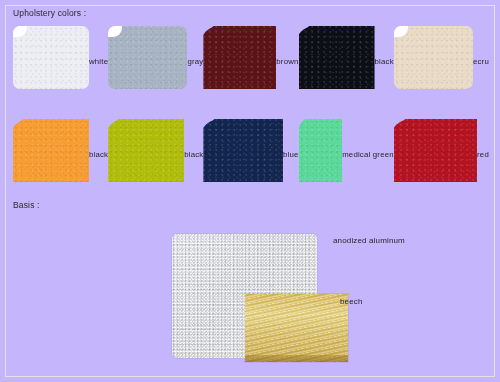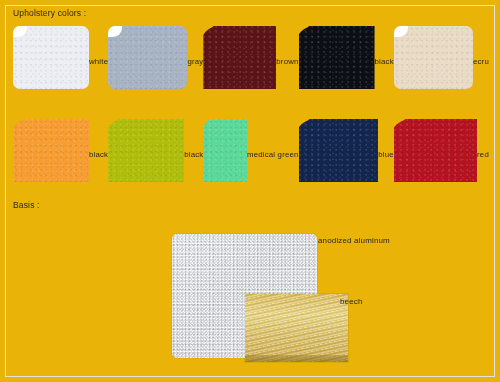--- a/index.html
+++ b/index.html
@@ -11,21 +11,21 @@
     width: 500px;
     height: 382px;
     font-family: "Liberation Sans", sans-serif;
     overflow: hidden;
   }
 
   #page {
     position: relative;
     width: 500px;
     height: 382px;
-    background: #eab308;
+    background: #c4b5fd;
     box-sizing: border-box;
   }
 
   
   .frame {
     position: absolute;
     left: 5px;
     top: 5px;
     width: 490px;
     height: 372px;
@@ -169,21 +169,21 @@
     background: linear-gradient(180deg, rgba(150,115,25,0.35), rgba(120,90,18,0.5));
   }
 
   .basis-label {
     position: absolute;
     font-size: 8px;
     color: #262626;
     letter-spacing: 0.15px;
     white-space: nowrap;
   }
-  #label-aluminum { left: 318px; top: 236px; }
+  #label-aluminum { left: 333px; top: 236px; }
   #label-beech    { left: 340px; top: 297px; }
 </style>
 </head>
 <body>
 
 <div id="page">
 
   <div class="frame"></div>
 
   <div class="section-title" id="title-upholstery">Upholstery colors :</div>
@@ -229,30 +229,30 @@
       <div class="swatch" id="sw-yellow" style="background-color: rgb(247, 157, 49);"></div>
       <div class="swatch-label">black</div>
     </div>
 
     <div class="swatch-cell">
       <div class="swatch" id="sw-green" style="background-color: rgb(176, 190, 11);"></div>
       <div class="swatch-label">black</div>
     </div>
 
     <div class="swatch-cell">
+      <div class="swatch" id="sw-blue" style="background-color: rgb(18, 38, 79);"></div>
+      <div class="swatch-label">blue</div>
+    </div>
+
+    <div class="swatch-cell">
       <div class="swatch" id="sw-medgreen" style="background-color: rgb(90, 217, 154);"></div>
       <div class="swatch-label">medical green</div>
     </div>
 
     <div class="swatch-cell">
-      <div class="swatch" id="sw-blue" style="background-color: rgb(18, 38, 79);"></div>
-      <div class="swatch-label">blue</div>
-    </div>
-
-    <div class="swatch-cell">
       <div class="swatch" id="sw-red" style="background-color: rgb(181, 19, 32);"></div>
       <div class="swatch-label">red</div>
     </div>
 
   </div>
 
   <div class="section-title" id="title-basis">Basis :</div>
 
   <div id="panel-aluminum"></div>
   <div class="basis-label" id="label-aluminum">anodized aluminum</div>

